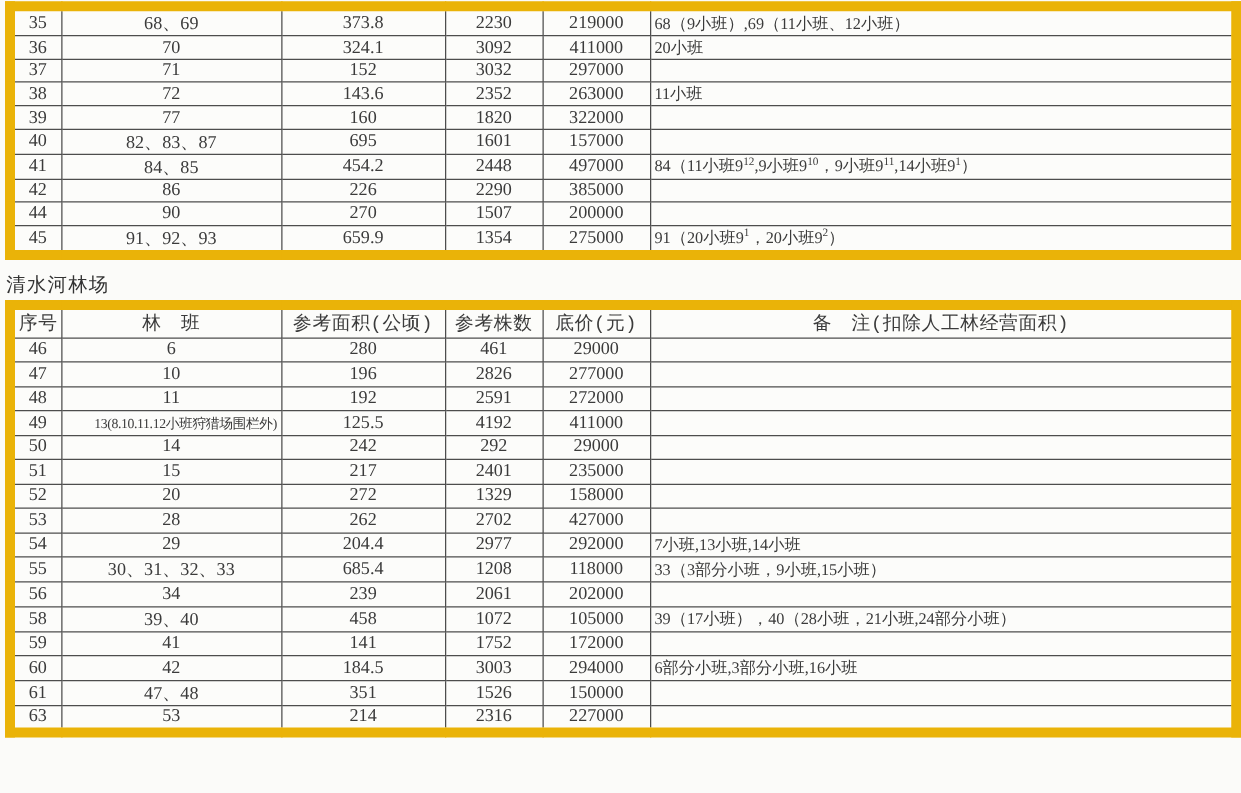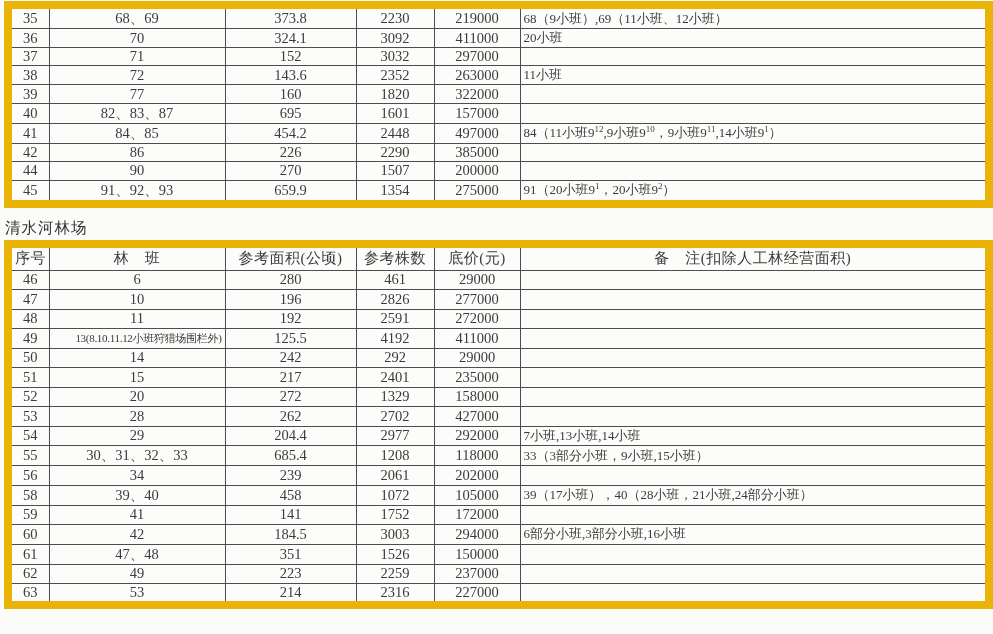--- a/index.html
+++ b/index.html
@@ -40,21 +40,21 @@
   #tbl2 tr.hdr { height: 26px; }
   .col-no, .col-ban, .col-area, .col-trees, .col-price {
     text-align: center;
     font-size: 14.5px;
   }
   .col-remark {
     text-align: left;
     font-size: 13px;
     padding-left: 4px;
   }
-  tr.hdr th { font-size: 15px; text-align: center; letter-spacing: 0.5px; }
+  tr.hdr th { font-size: 15px; text-align: center; letter-spacing: 0.5px; font-family: Liberation Mono, monospace; }
   td.small { font-size: 11px; letter-spacing: -0.3px; padding-left: 1px; text-align: right; }
   sup { font-size: 9px; line-height: 0; }
   .section-title {
     position: absolute;
     left: 5px;
     top: 218px;
     font-size: 15.5px;
     font-weight: normal;
     letter-spacing: 1px;
     color: #333;
@@ -294,28 +294,20 @@
         </tr>
         <tr>
           <td class="col-no">61</td>
           <td class="col-ban">47、48</td>
           <td class="col-area">351</td>
           <td class="col-trees">1526</td>
           <td class="col-price">150000</td>
           <td class="col-remark"></td>
         </tr>
         <tr>
-          <td class="col-no">62</td>
-          <td class="col-ban">49</td>
-          <td class="col-area">223</td>
-          <td class="col-trees">2259</td>
-          <td class="col-price">237000</td>
-          <td class="col-remark"></td>
-        </tr>
-        <tr>
           <td class="col-no">63</td>
           <td class="col-ban">53</td>
           <td class="col-area">214</td>
           <td class="col-trees">2316</td>
           <td class="col-price">227000</td>
           <td class="col-remark"></td>
         </tr>
       </tbody>
   </table>
 

